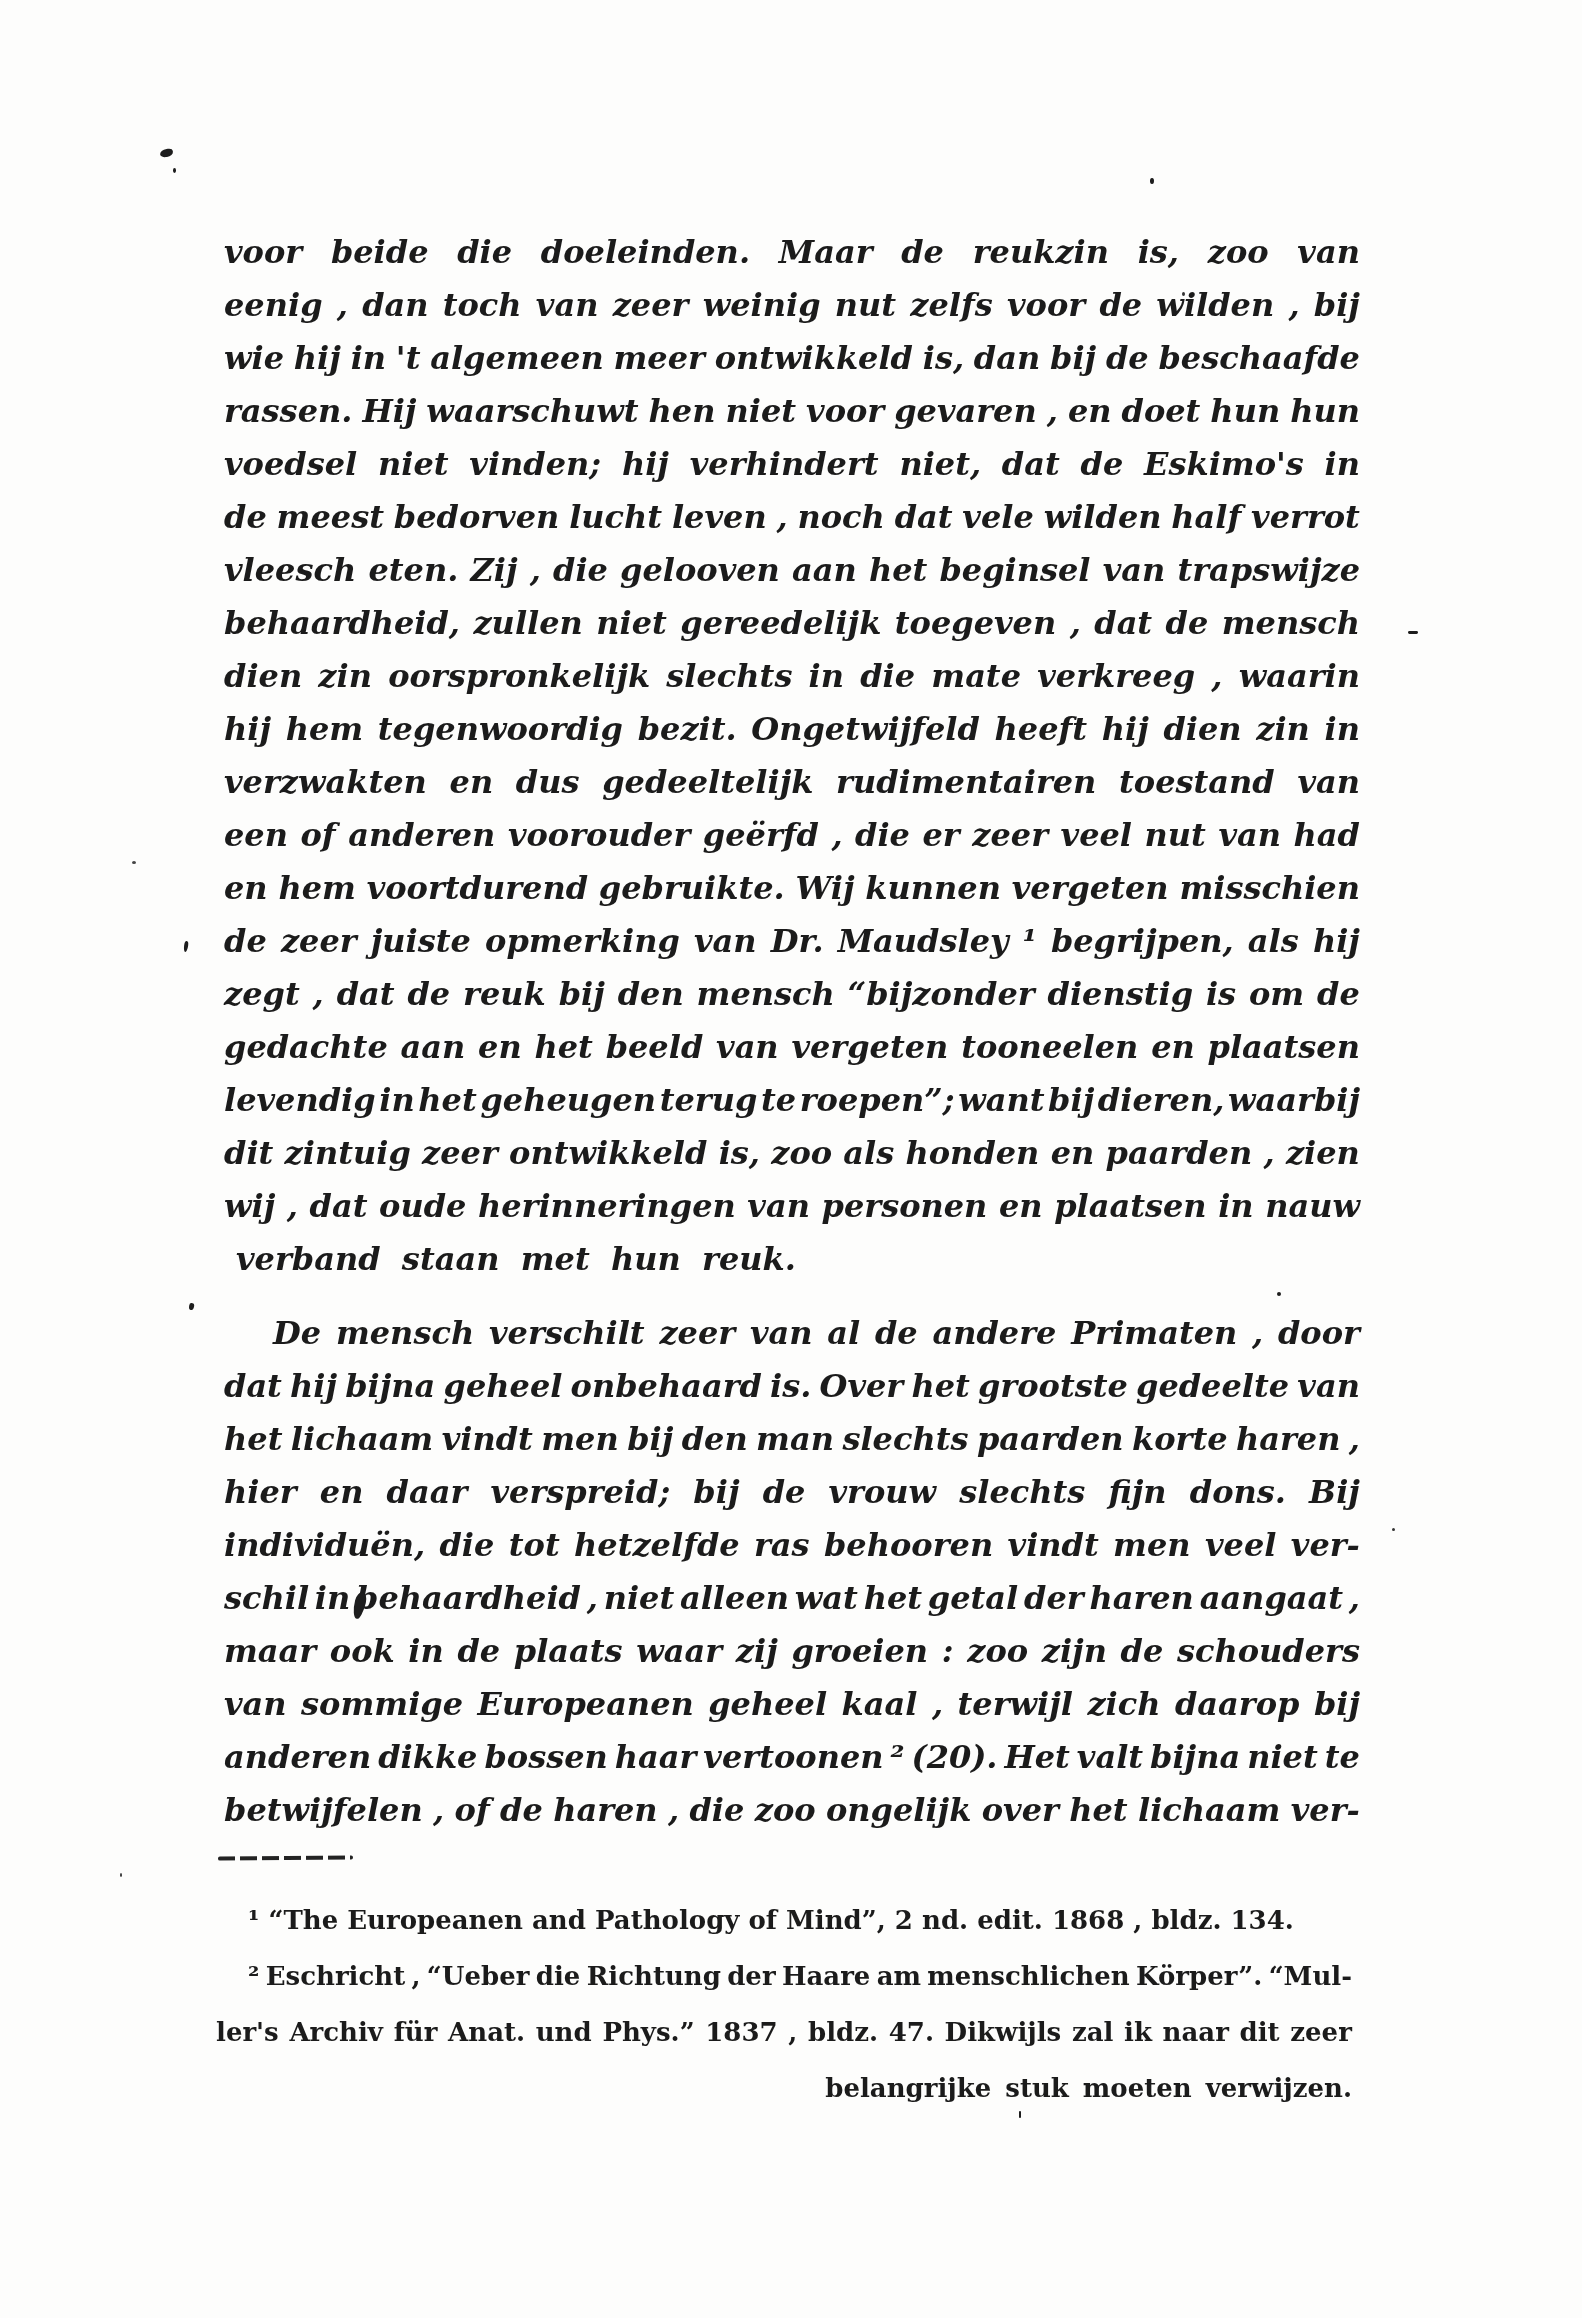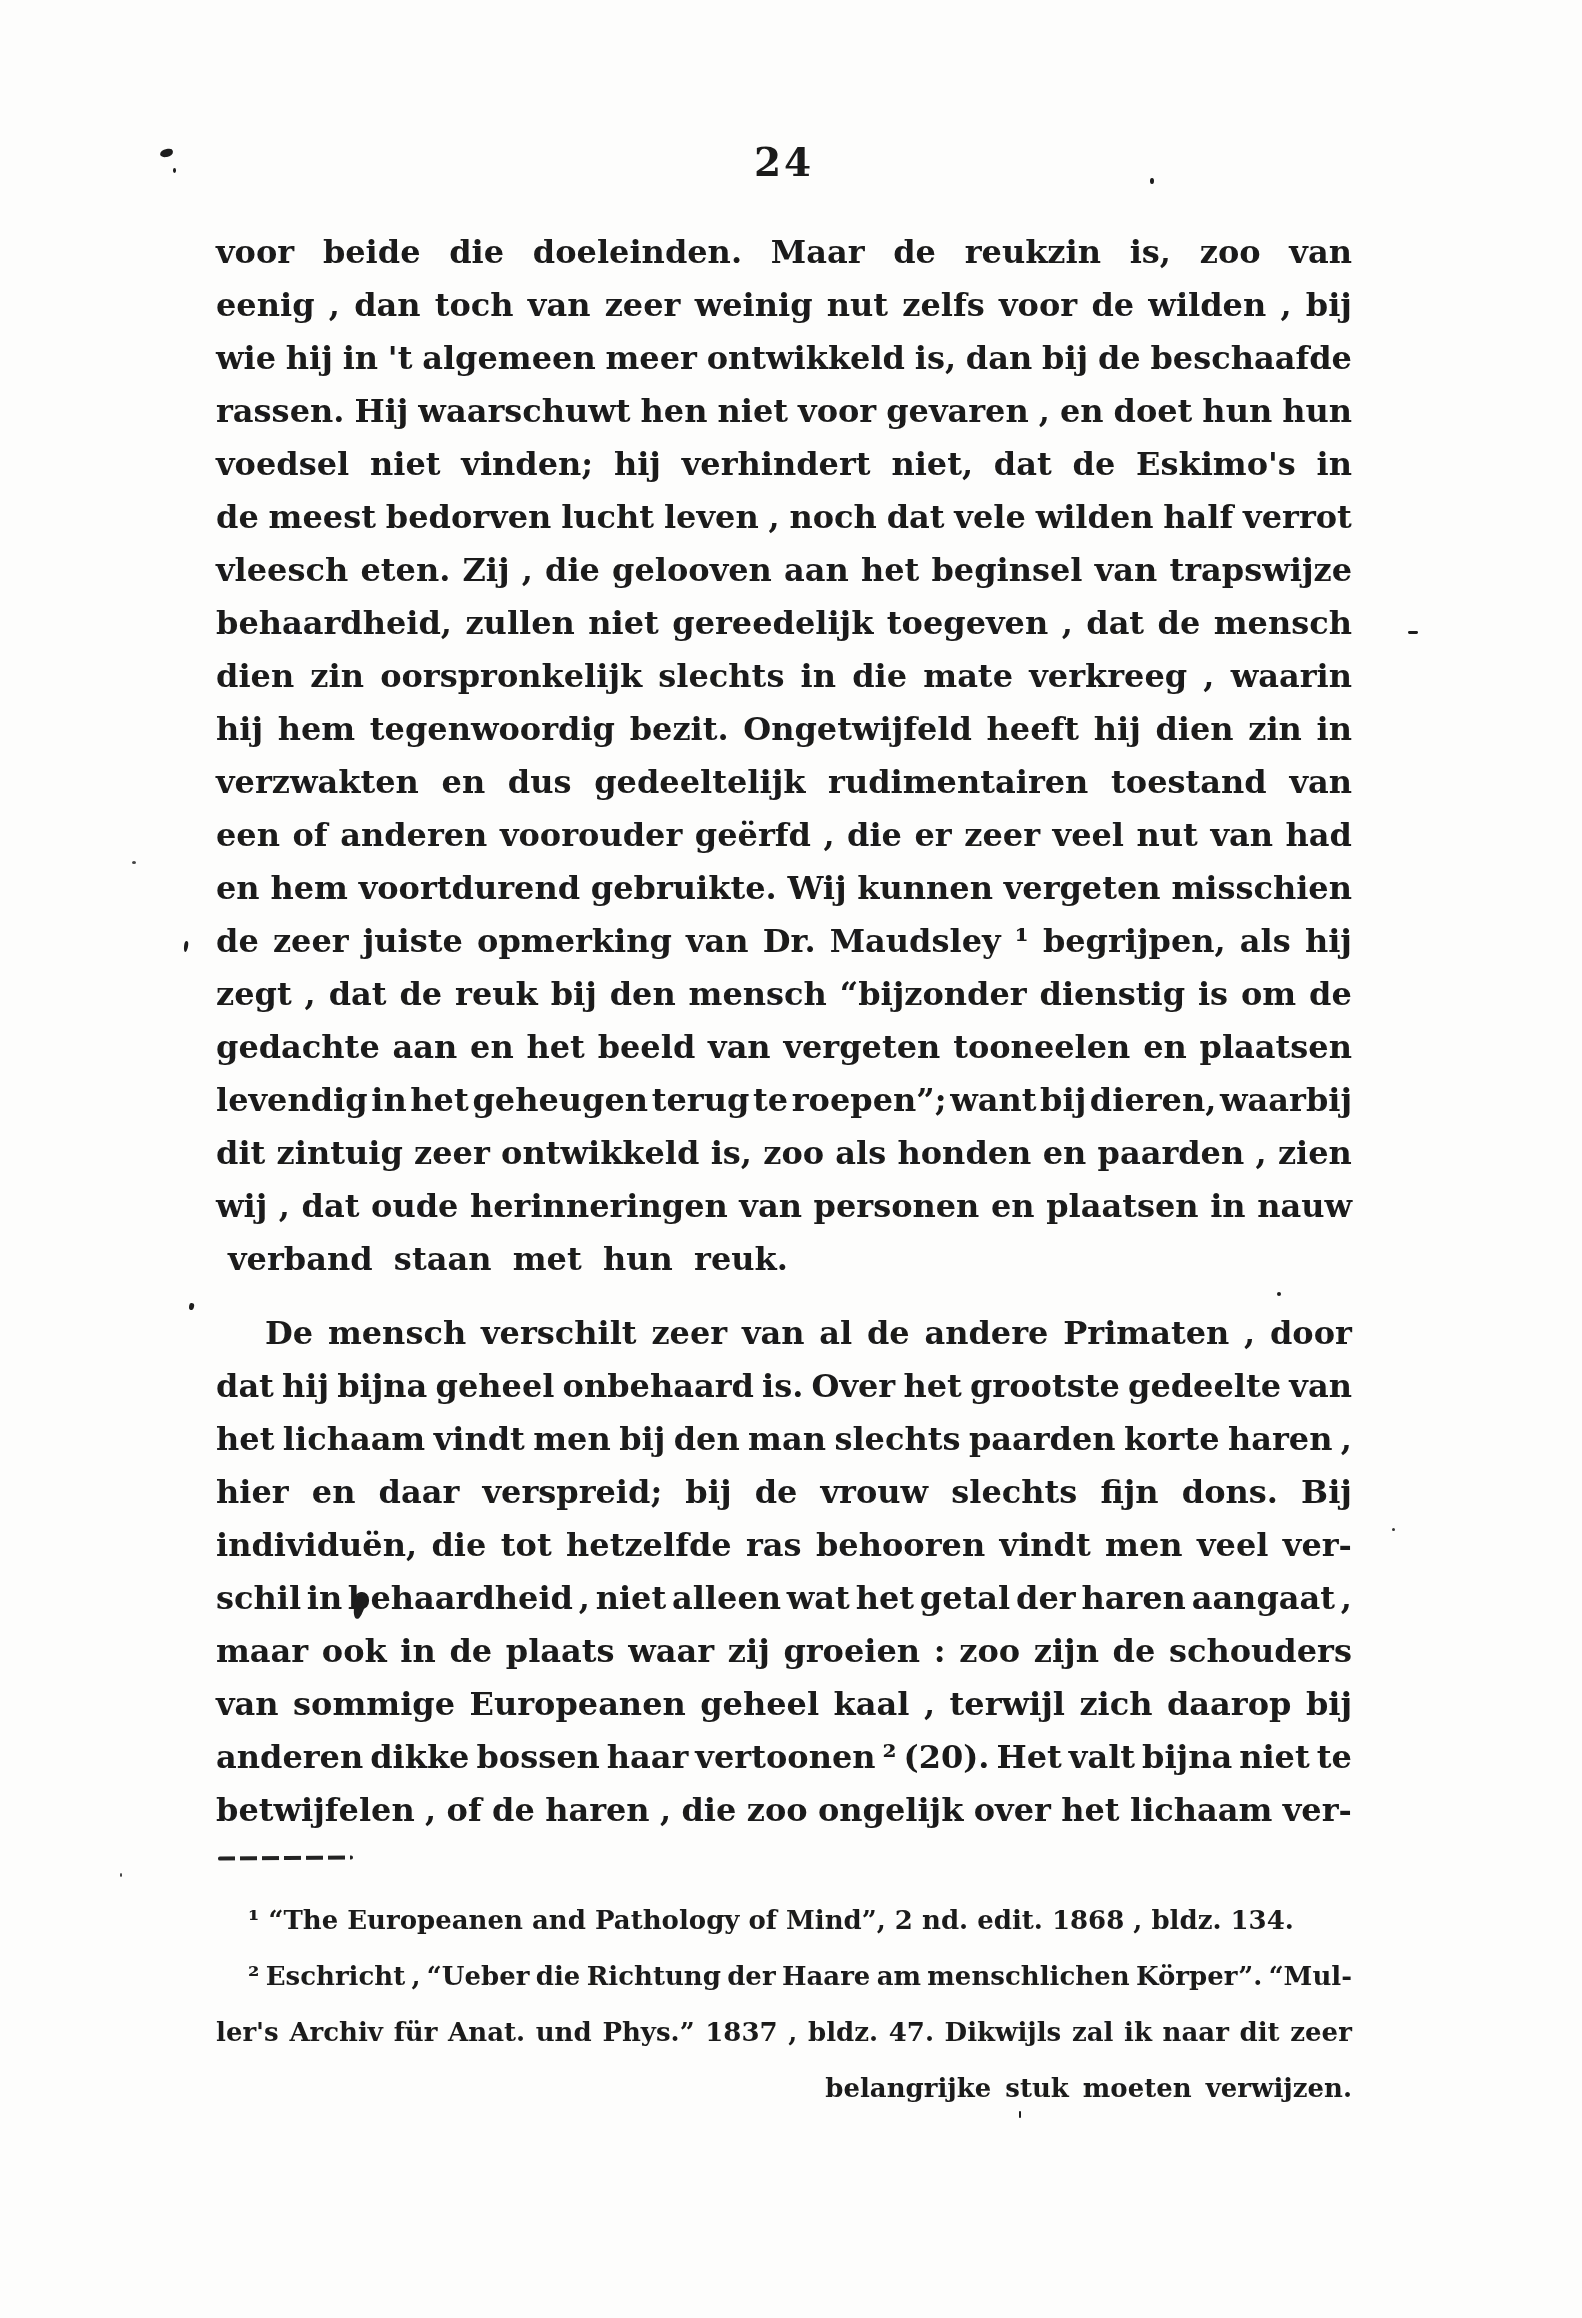--- a/index.html
+++ b/index.html
@@ -17,23 +17,24 @@
     left: 216px;
     top: 139px;
     width: 1136px;
     text-align: center;
     font-size: 39px;
     font-weight: 700;
     letter-spacing: 2.8px;
   }
   .text-block {
     position: absolute;
-    left: 216px;
+    left: 224px;
     top: 226px;
     width: 1136px;
+    font-style: italic;
   }
   .bline {
     display: flex;
     justify-content: space-between;
     height: 53px;
     line-height: 53px;
     font-size: 32px;
     font-weight: 700;
     white-space: pre;
   }
@@ -68,21 +69,20 @@
     background: repeating-linear-gradient(90deg, #232323 0px, #232323 16.7px, rgba(0,0,0,0) 16.7px, rgba(0,0,0,0) 22px);
     transform: rotate(-0.5deg);
   }
   .speck { position: absolute; background: #1d1d1d; }
 </style>
 </head>
 <body>
 
 <div class="page">
 
-  <div class="page-number">24</div>
 
   <div class="text-block" id="body-lines">
       <div class="bline"><span>voor</span><span>beide</span><span>die</span><span>doeleinden.</span><span>Maar</span><span>de</span><span>reukzin</span><span>is,</span><span>zoo</span><span>van</span></div>
       <div class="bline"><span>eenig</span><span>,</span><span>dan</span><span>toch</span><span>van</span><span>zeer</span><span>weinig</span><span>nut</span><span>zelfs</span><span>voor</span><span>de</span><span>wilden</span><span>,</span><span>bij</span></div>
       <div class="bline"><span>wie</span><span>hij</span><span>in</span><span>'t</span><span>algemeen</span><span>meer</span><span>ontwikkeld</span><span>is,</span><span>dan</span><span>bij</span><span>de</span><span>beschaafde</span></div>
       <div class="bline"><span>rassen.</span><span>Hij</span><span>waarschuwt</span><span>hen</span><span>niet</span><span>voor</span><span>gevaren</span><span>,</span><span>en</span><span>doet</span><span>hun</span><span>hun</span></div>
       <div class="bline"><span>voedsel</span><span>niet</span><span>vinden;</span><span>hij</span><span>verhindert</span><span>niet,</span><span>dat</span><span>de</span><span>Eskimo's</span><span>in</span></div>
       <div class="bline"><span>de</span><span>meest</span><span>bedorven</span><span>lucht</span><span>leven</span><span>,</span><span>noch</span><span>dat</span><span>vele</span><span>wilden</span><span>half</span><span>verrot</span></div>
       <div class="bline"><span>vleesch</span><span>eten.</span><span>Zij</span><span>,</span><span>die</span><span>gelooven</span><span>aan</span><span>het</span><span>beginsel</span><span>van</span><span>trapswijze</span></div>
       <div class="bline"><span>behaardheid,</span><span>zullen</span><span>niet</span><span>gereedelijk</span><span>toegeven</span><span>,</span><span>dat</span><span>de</span><span>mensch</span></div>

